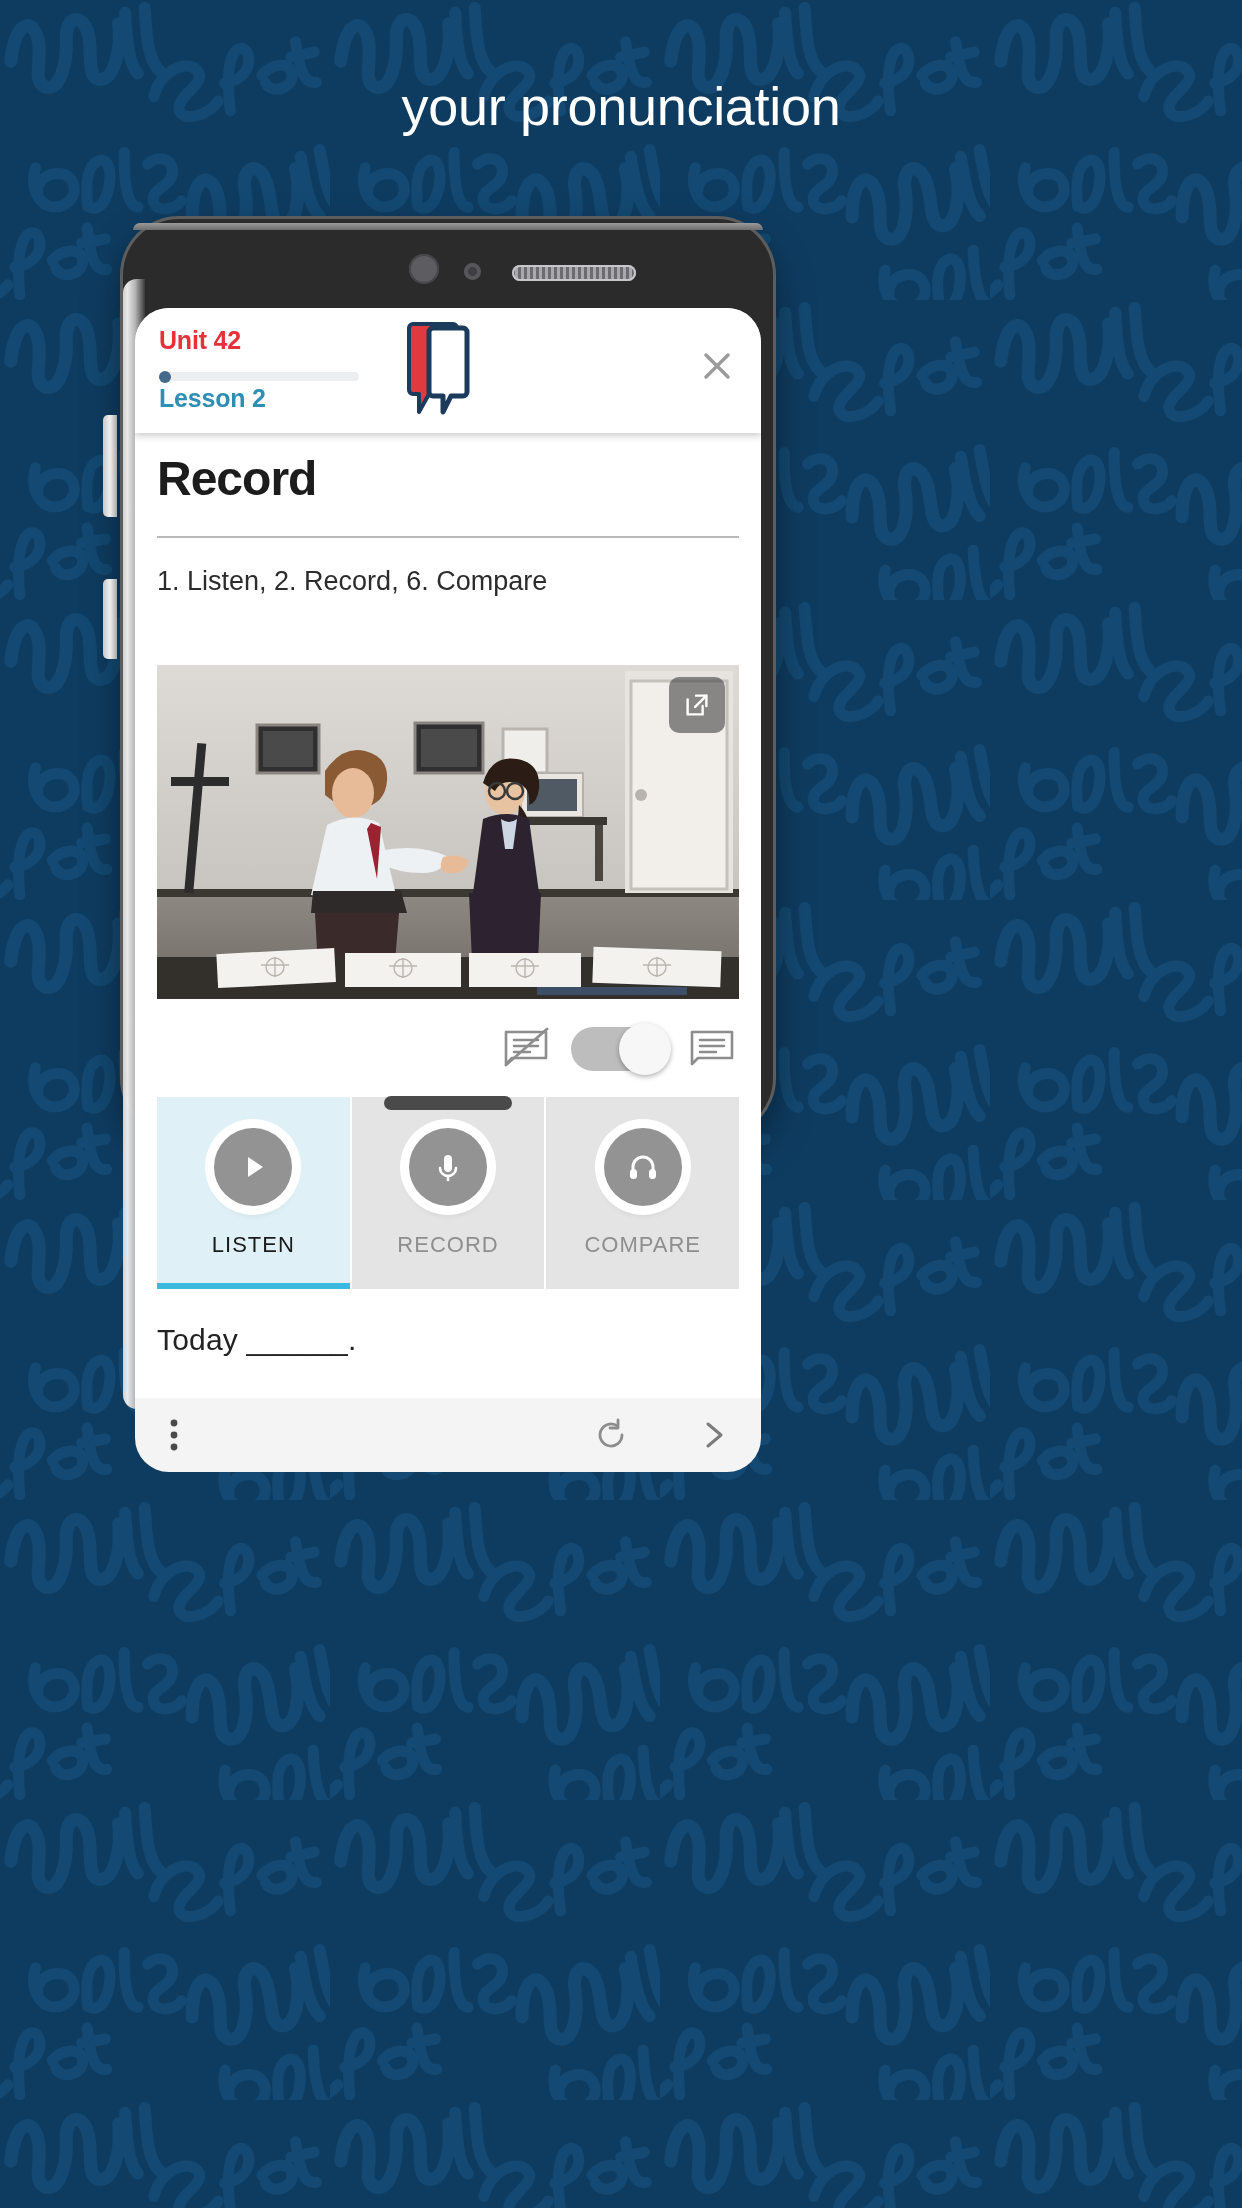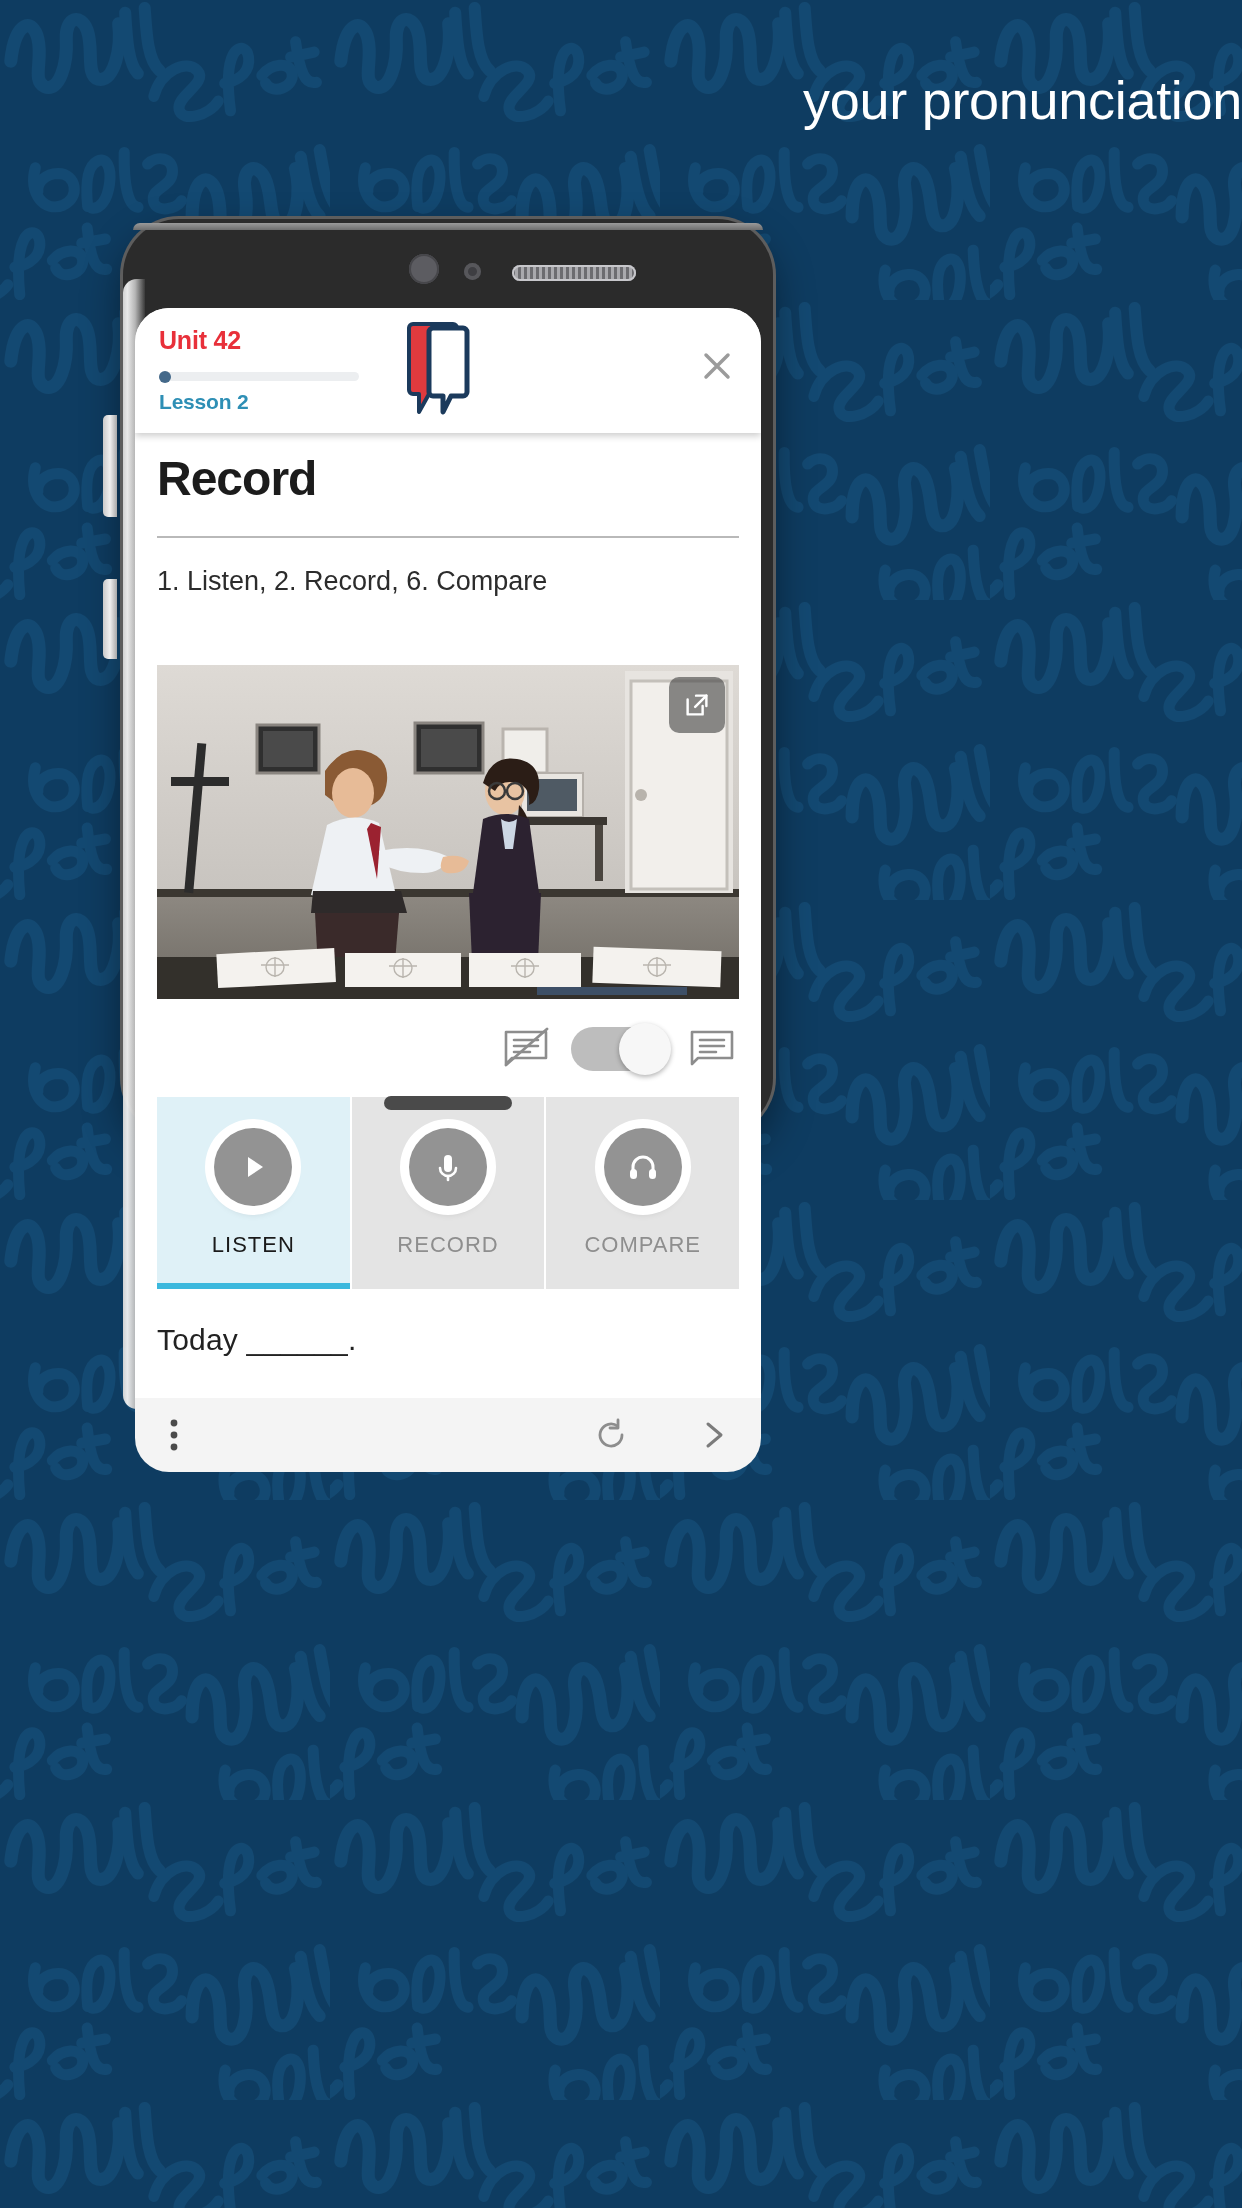--- a/index.html
+++ b/index.html
@@ -22,21 +22,21 @@
   #headline {
     position: absolute; top: 52px; left: 0; width: 1242px;
     text-align: center;
     color: #ffffff;
     font-size: 54px;
     line-height: 1.05;
     font-weight: 400;
     letter-spacing: -0.3px;
     z-index: 5;
   }
-  #headline .l2 { display: block; margin-top: 20px; text-align: right; }
+  #headline .l2 { display: block; margin-top: 26px; }
 
   
   #phone {
     position: absolute;
     left: 123px; top: 219px;
     width: 650px; height: 915px;
     border-radius: 56px;
     background: #2b2b2b;
     box-shadow: 0 0 0 3px #5d5d5d, 0 18px 40px rgba(0,0,0,.45);
     z-index: 6;
@@ -108,22 +108,22 @@
   }
   #progress-track {
     position: absolute; left: 24px; top: 64px;
     width: 200px; height: 9px; border-radius: 5px; background: #eceef0;
   }
   #progress-knob {
     position: absolute; left: 0; top: -1px;
     width: 12px; height: 12px; border-radius: 50%; background: #44698a;
   }
   #lesson-label {
-    position: absolute; left: 24px; top: 82px;
-    color: #2e8fb5; font-size: 21px; font-weight: bold;
+    position: absolute; left: 24px; top: 76px;
+    color: #2e8fb5; font-size: 25px; font-weight: bold;
     letter-spacing: -0.2px;
   }
   #logo {
     position: absolute; left: 268px; top: 10px;
     width: 75px; height: 105px;
   }
   #close-btn {
     position: absolute; right: 20px; top: 34px;
     width: 48px; height: 48px;
     cursor: pointer;

